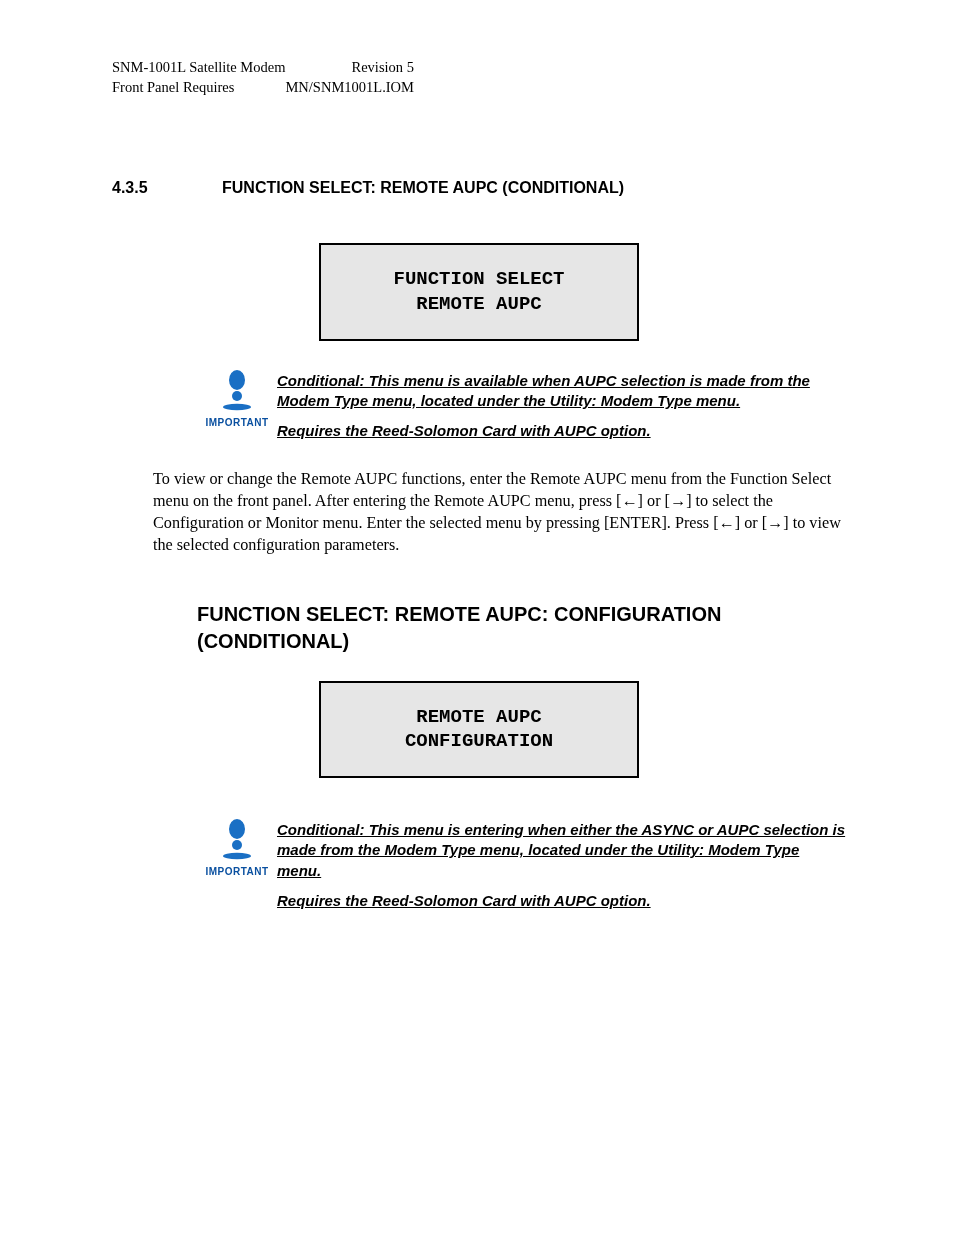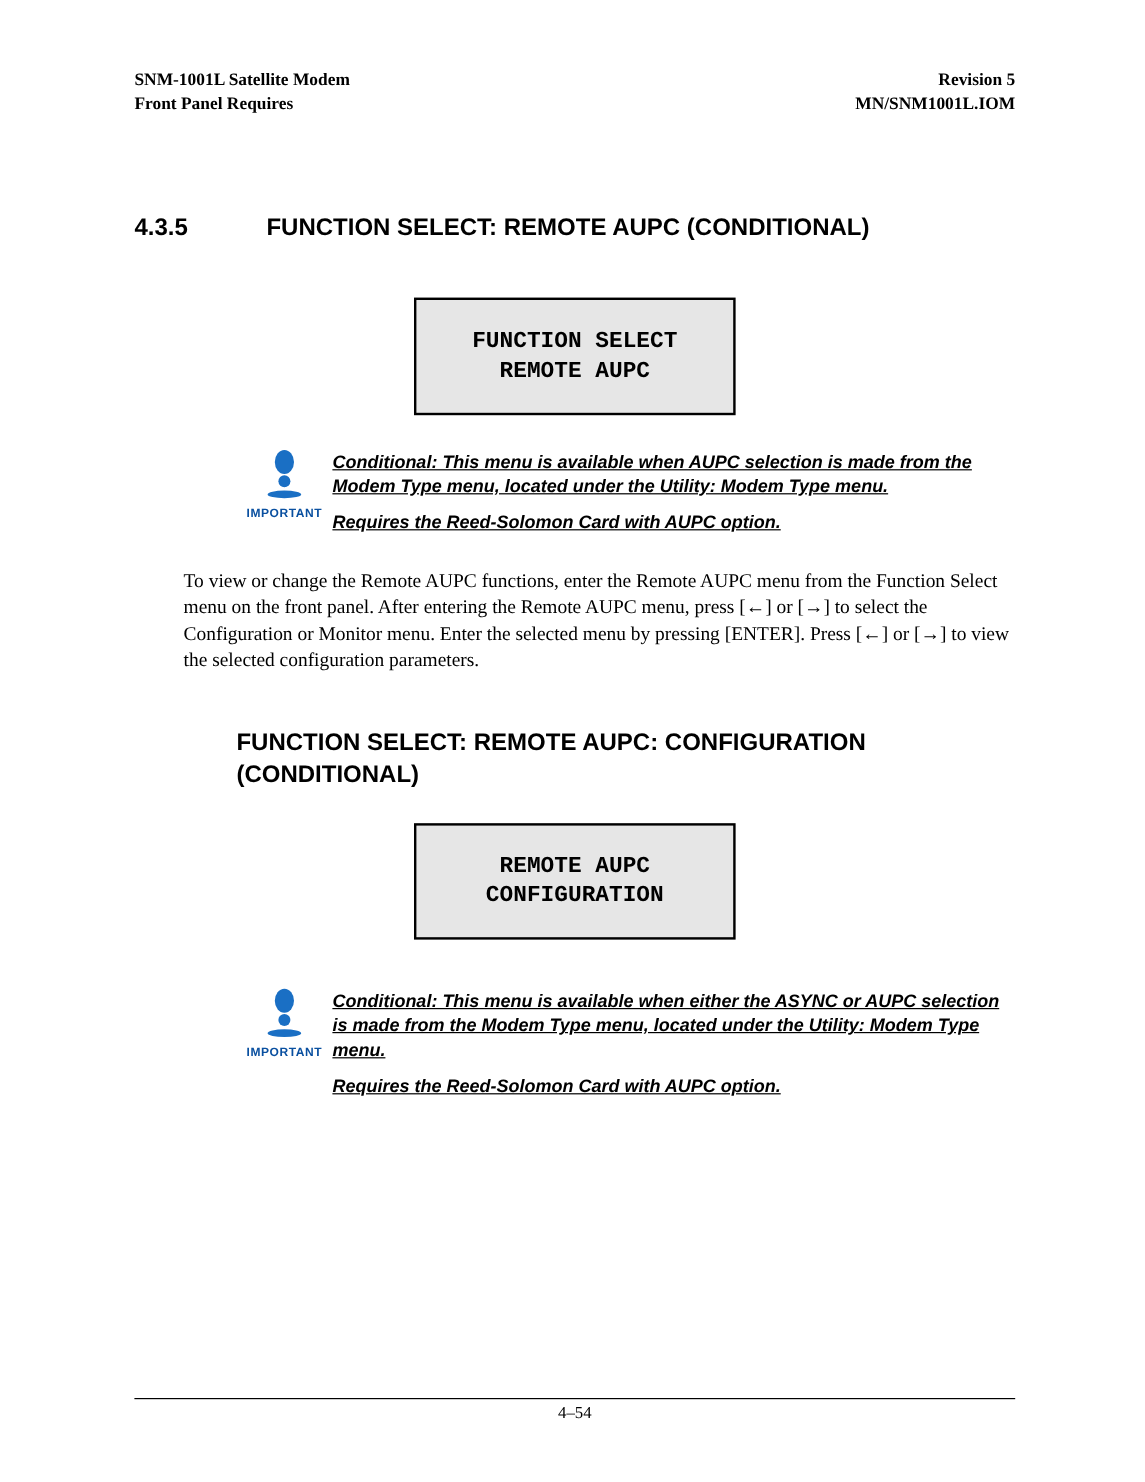--- a/index.html
+++ b/index.html
@@ -15,40 +15,38 @@
   }
   .content {
     position: absolute;
     left: 112px;
     right: 108px;
     top: 58px;
     bottom: 60px;
   }
   .header-row {
     display: flex;
-    justify-content: space-between;
     font-size: 14.5px;
     line-height: 1.35;
-    font-weight: bold;
   }
   .header-row .left  { text-align: left; }
   .header-row .right { text-align: right; }
 
   .section-heading {
     margin-top: 82px;
     display: flex;
     font-family: Arial, Helvetica, sans-serif;
     font-weight: 700;
-    font-size: 20px;
+    font-size: 16px;
   }
   .section-heading .num   { width: 110px; }
   .section-heading .title { flex: 1; }
 
   .lcd-box {
-    width: 268px;
+    width: 320px;
     margin: 46px auto 0 auto;
     border: 2px solid #000;
     background: #e6e6e6;
     text-align: center;
     font-family: "Courier New", Courier, monospace;
     font-weight: 700;
     font-size: 19px;
     padding: 22px 10px 22px 10px;
     line-height: 1.3;
   }
@@ -173,23 +171,20 @@
         <span class="important-icon">
           <svg width="36" height="42" viewBox="0 0 36 42">
             <ellipse cx="18" cy="11" rx="8" ry="10" fill="#1a6fc4"></ellipse>
             <circle cx="18" cy="27" r="5" fill="#1a6fc4"></circle>
             <ellipse cx="18" cy="38" rx="14" ry="3.2" fill="#1a6fc4"></ellipse>
           </svg>
         </span>
         <div class="important-label">IMPORTANT</div>
       </div>
       <div class="note-text">
-        <p>Conditional: This menu is available when either the ASYNC or AUPC selection is made from the Modem Type menu, located under the Utility: Modem Type menu.</p>
+        <p>Conditional: This menu is entering when either the ASYNC or AUPC selection is made from the Modem Type menu, located under the Utility: Modem Type menu.</p>
         <p>Requires the Reed-Solomon Card with AUPC option.</p>
       </div>
     </div>
 
   </div>
 
-  <div class="footer">
-    <span>4–54</span>
-  </div>
 </div>
 
 </body></html>

